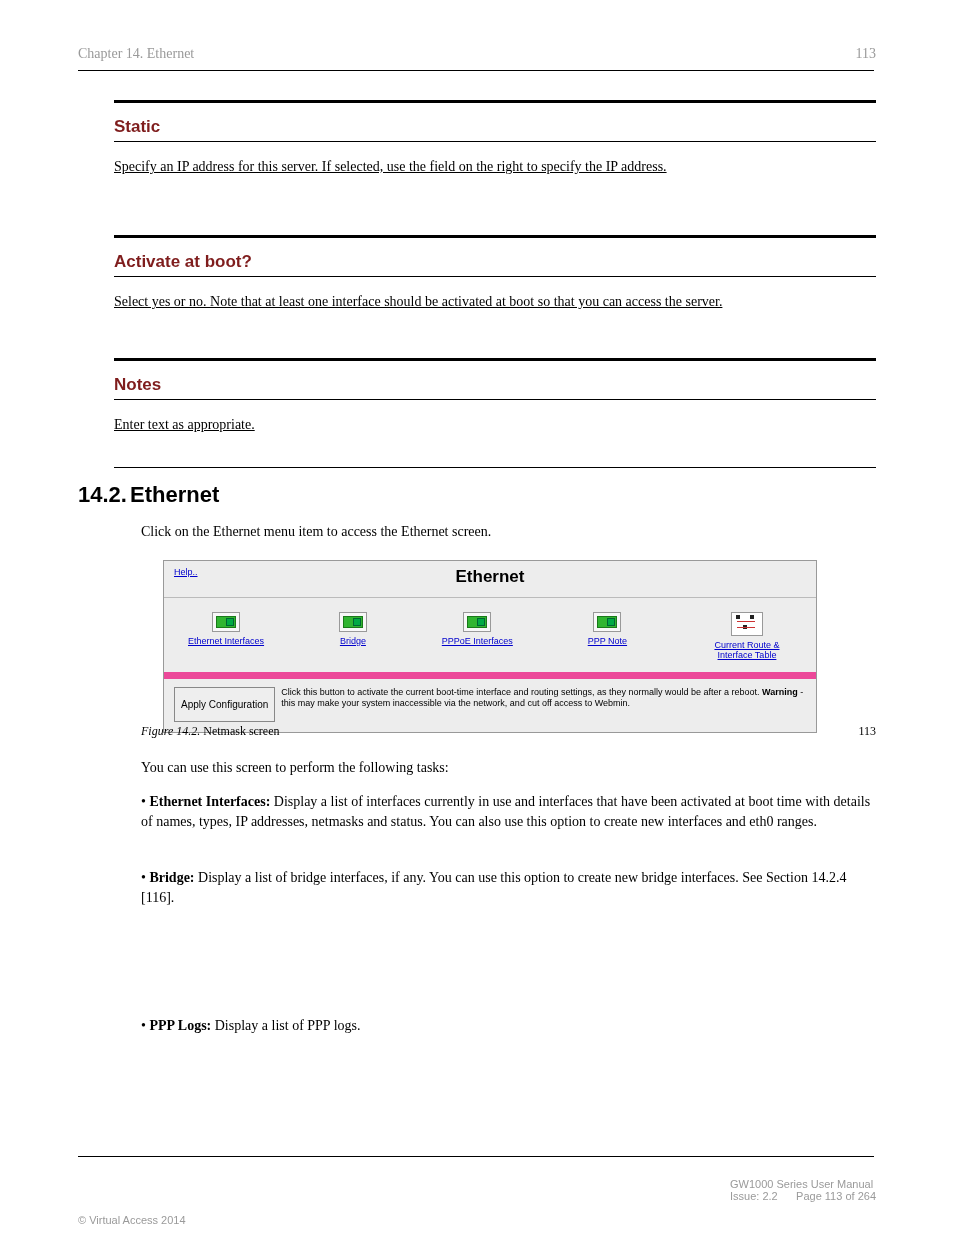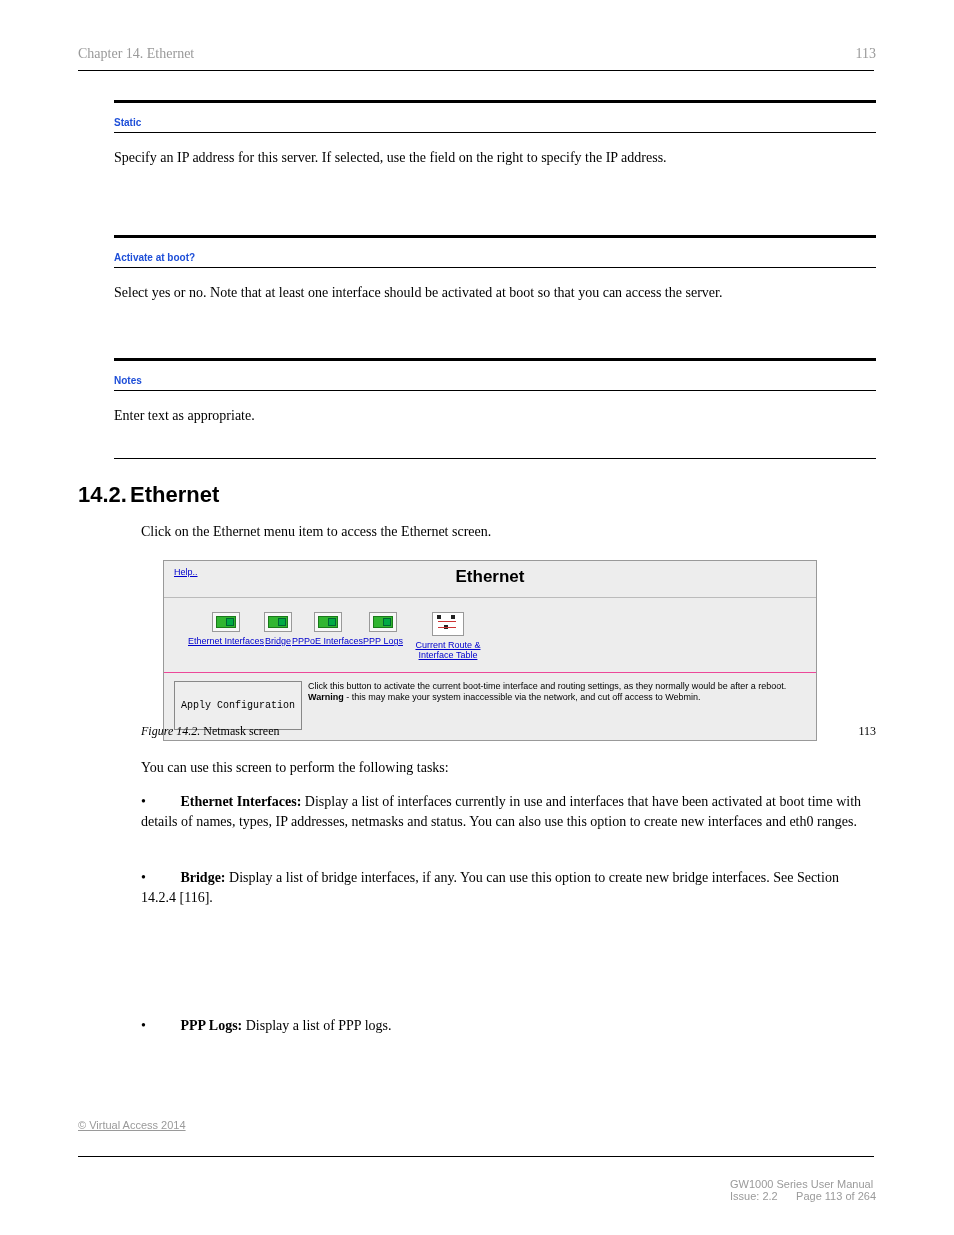--- a/index.html
+++ b/index.html
@@ -5,52 +5,52 @@
   html, body { margin: 0; padding: 0; font-family: Verdana, Arial, sans-serif; background: #fff; color: #000; }
   .page { width: 954px; margin: 0 auto; position: relative; min-height: 1235px; }
   .chapter-title { position: absolute; top: 46px; left: 78px; font-size: 14px; color: #9a9a9a; font-family: Georgia, serif; }
   .page-number-top { position: absolute; top: 46px; right: 78px; font-size: 14px; color: #9a9a9a; font-family: Georgia, serif; }
   .hr-top { position: absolute; top: 70px; left: 78px; width: 796px; border-top: 1px solid #000; }
 
   .infobox { position: absolute; left: 114px; right: 78px; }
   .ib-top { border-top: 3px solid #000; }
   .ib-mid { border-top: 1.5px solid #000; }
   .ib-bot { border-top: 1.5px solid #000; }
-  .ib-label { font-size: 10px; font-family: Verdana, Arial, sans-serif; font-weight: bold; color: #1d4ed8; padding: 14px 0 4px 0; }
-  .ib-body { font-family: Georgia, 'Times New Roman', serif; font-size: 14px; line-height: 1.35; padding: 16px 0 22px 0; }
+  .ib-label { font-size: 17px; font-family: Verdana, Arial, sans-serif; font-weight: bold; color: #7f1d1d; padding: 14px 0 4px 0; }
+  .ib-body { font-family: Georgia, 'Times New Roman', serif; font-size: 14px; line-height: 1.35; padding: 16px 0 22px 0; text-decoration: underline; }
   .ib-body .bold { font-weight: bold; }
   .ib-body p { margin: 0 0 10px 0; }
 
   .section-heading { position: absolute; left: 78px; font-size: 22px; font-family: Arial, Helvetica, sans-serif; font-weight: bold; }
   .section-heading span.num { display:inline-block; width: 52px; }
   .body-para { position: absolute; left: 141px; right: 78px; font-family: Georgia, 'Times New Roman', serif; font-size: 14px; line-height: 1.4; }
 
   .screenshot { position: absolute; left: 163px; width: 652px; border: 1px solid #999; background: #ededed; font-family: Tahoma, Verdana, sans-serif; }
   .ss-header { border-bottom: 1px solid #bbb; padding: 6px 10px 10px 10px; position: relative; }
   .ss-help { color: #0000cc; text-decoration: underline; font-size: 9px; position: absolute; left: 10px; top: 6px; }
   .ss-title { text-align: center; font-family: Verdana, sans-serif; font-weight: bold; font-size: 17px; padding-top: 0px; }
-  .ss-icons { display: flex; padding: 14px 24px 12px 24px; border-bottom: 1px solid #ec4899; }
+  .ss-icons { display: flex; justify-content: space-between; padding: 14px 24px 12px 24px; border-bottom: 7px solid #ec4899; }
   .ss-item { text-align: center; font-size: 9px; }
   .ss-item a { color: #0000cc; text-decoration: underline; }
   .nic-icon { width: 26px; height: 18px; background: #f8f8f8; border: 1px solid #999; margin: 0 auto 4px auto; position: relative; }
   .nic-icon::before { content:""; position:absolute; left:3px; top:3px; width:18px; height:10px; background:#31b531; border:1px solid #1a7a1a; }
   .nic-icon::after { content:""; position:absolute; left:13px; top:5px; width:6px; height:6px; background:#0a4; border:1px solid #063; }
   .route-icon { width: 30px; height: 22px; background:#fff; border:1px solid #999; margin:0 auto 4px auto; position: relative; }
   .route-icon::before { content:""; position:absolute; left:4px; top:2px; width:4px; height:4px; background:#222; box-shadow: 14px 0 #222, 7px 10px #222; }
   .route-icon::after { content:""; position:absolute; left:5px; top:8px; width:18px; height:1px; background:#c33; box-shadow: 0 6px #c33; }
   .ss-apply { display: flex; align-items: flex-start; padding: 8px 10px 10px 10px; font-size: 9px; }
-  .ss-apply button { font-family: Liberation Mono, monospace; font-size: 10px; background: #eee; border: 1px solid #888; padding: 18px 6px; margin-right: 6px; flex-shrink: 0; cursor: pointer; }
+  .ss-apply button { font-family: Liberation Sans, sans-serif; font-size: 10px; background: #eee; border: 1px solid #888; padding: 11px 6px; margin-right: 6px; flex-shrink: 0; cursor: pointer; }
   .ss-apply .txt { line-height: 1.2; }
   .ss-apply .txt b { font-weight: bold; }
 
   .fig-label { position: absolute; left: 141px; font-family: Georgia, 'Times New Roman', serif; font-size: 12px; }
   .fig-label i { font-style: italic; }
 
   .li-para { position: absolute; left: 141px; right: 78px; font-family: Georgia, 'Times New Roman', serif; font-size: 14px; line-height: 1.45; }
-  .li-bold { font-weight: bold; margin-left: 31px; }
+  .li-bold { font-weight: bold; }
 
   .footer-hr { position: absolute; left: 78px; width: 796px; border-top: 1px solid #000; }
   .footer-left { position: absolute; left: 78px; font-size: 11px; color: #9a9a9a; font-family: Verdana, sans-serif; }
   .footer-right { position: absolute; right: 78px; font-size: 11px; color: #9a9a9a; font-family: Verdana, sans-serif; }
 </style>
 </head>
 <body>
 
 <div class="page">
   <div class="chapter-title">Chapter 14.  Ethernet</div>
@@ -104,21 +104,21 @@
       <div class="ss-item">
         <div class="nic-icon"></div>
         <a href="#">Bridge</a>
       </div>
       <div class="ss-item">
         <div class="nic-icon"></div>
         <a href="#">PPPoE Interfaces</a>
       </div>
       <div class="ss-item">
         <div class="nic-icon"></div>
-        <a href="#">PPP Logs</a>
+        <a href="#">PPP Note</a>
       </div>
       <div class="ss-item" style="max-width:90px;">
         <div class="route-icon"></div>
         <a href="#">Current Route &amp; Interface Table</a>
       </div>
     </div>
     <div class="ss-apply">
       <button>Apply Configuration</button>
       <div class="txt">
         <span>Click this button to activate the current boot-time interface and routing settings, as they normally would be after a reboot. </span><b>Warning</b><span> - this may make your system inaccessible via the network, and cut off access to Webmin.</span>
@@ -137,18 +137,18 @@
     •&nbsp;<span class="li-bold">Ethernet Interfaces:</span><span> Display a list of interfaces currently in use and interfaces that have been activated at boot time with details of names, types, IP addresses, netmasks and status. You can also use this option to create new interfaces and eth0 ranges.</span>
   </div>
   <div class="li-para" style="top:868px;">
     •&nbsp;<span class="li-bold">Bridge:</span><span> Display a list of bridge interfaces, if any. You can use this option to create new bridge interfaces. See Section 14.2.4 [116].</span>
   </div>
   <div class="li-para" style="top:1016px;">
     •&nbsp;<span class="li-bold">PPP Logs:</span><span> Display a list of PPP logs.</span>
   </div>
 
   <div class="footer-hr" style="top:1156px;"></div>
-  <div class="footer-left" style="top:1119px;text-decoration:underline;">© Virtual Access 2014</div>
+  <div class="footer-left" style="top:1214px;">© Virtual Access 2014</div>
   <div class="footer-right" style="top:1166px; text-align:left; white-space:pre-line;">
     <span>GW1000 Series User Manual
 Issue: 2.2    &nbsp;&nbsp;&nbsp;&nbsp; Page </span><span>113</span><span> of 264</span>
   </div>
 </div>
 
 </body></html>

